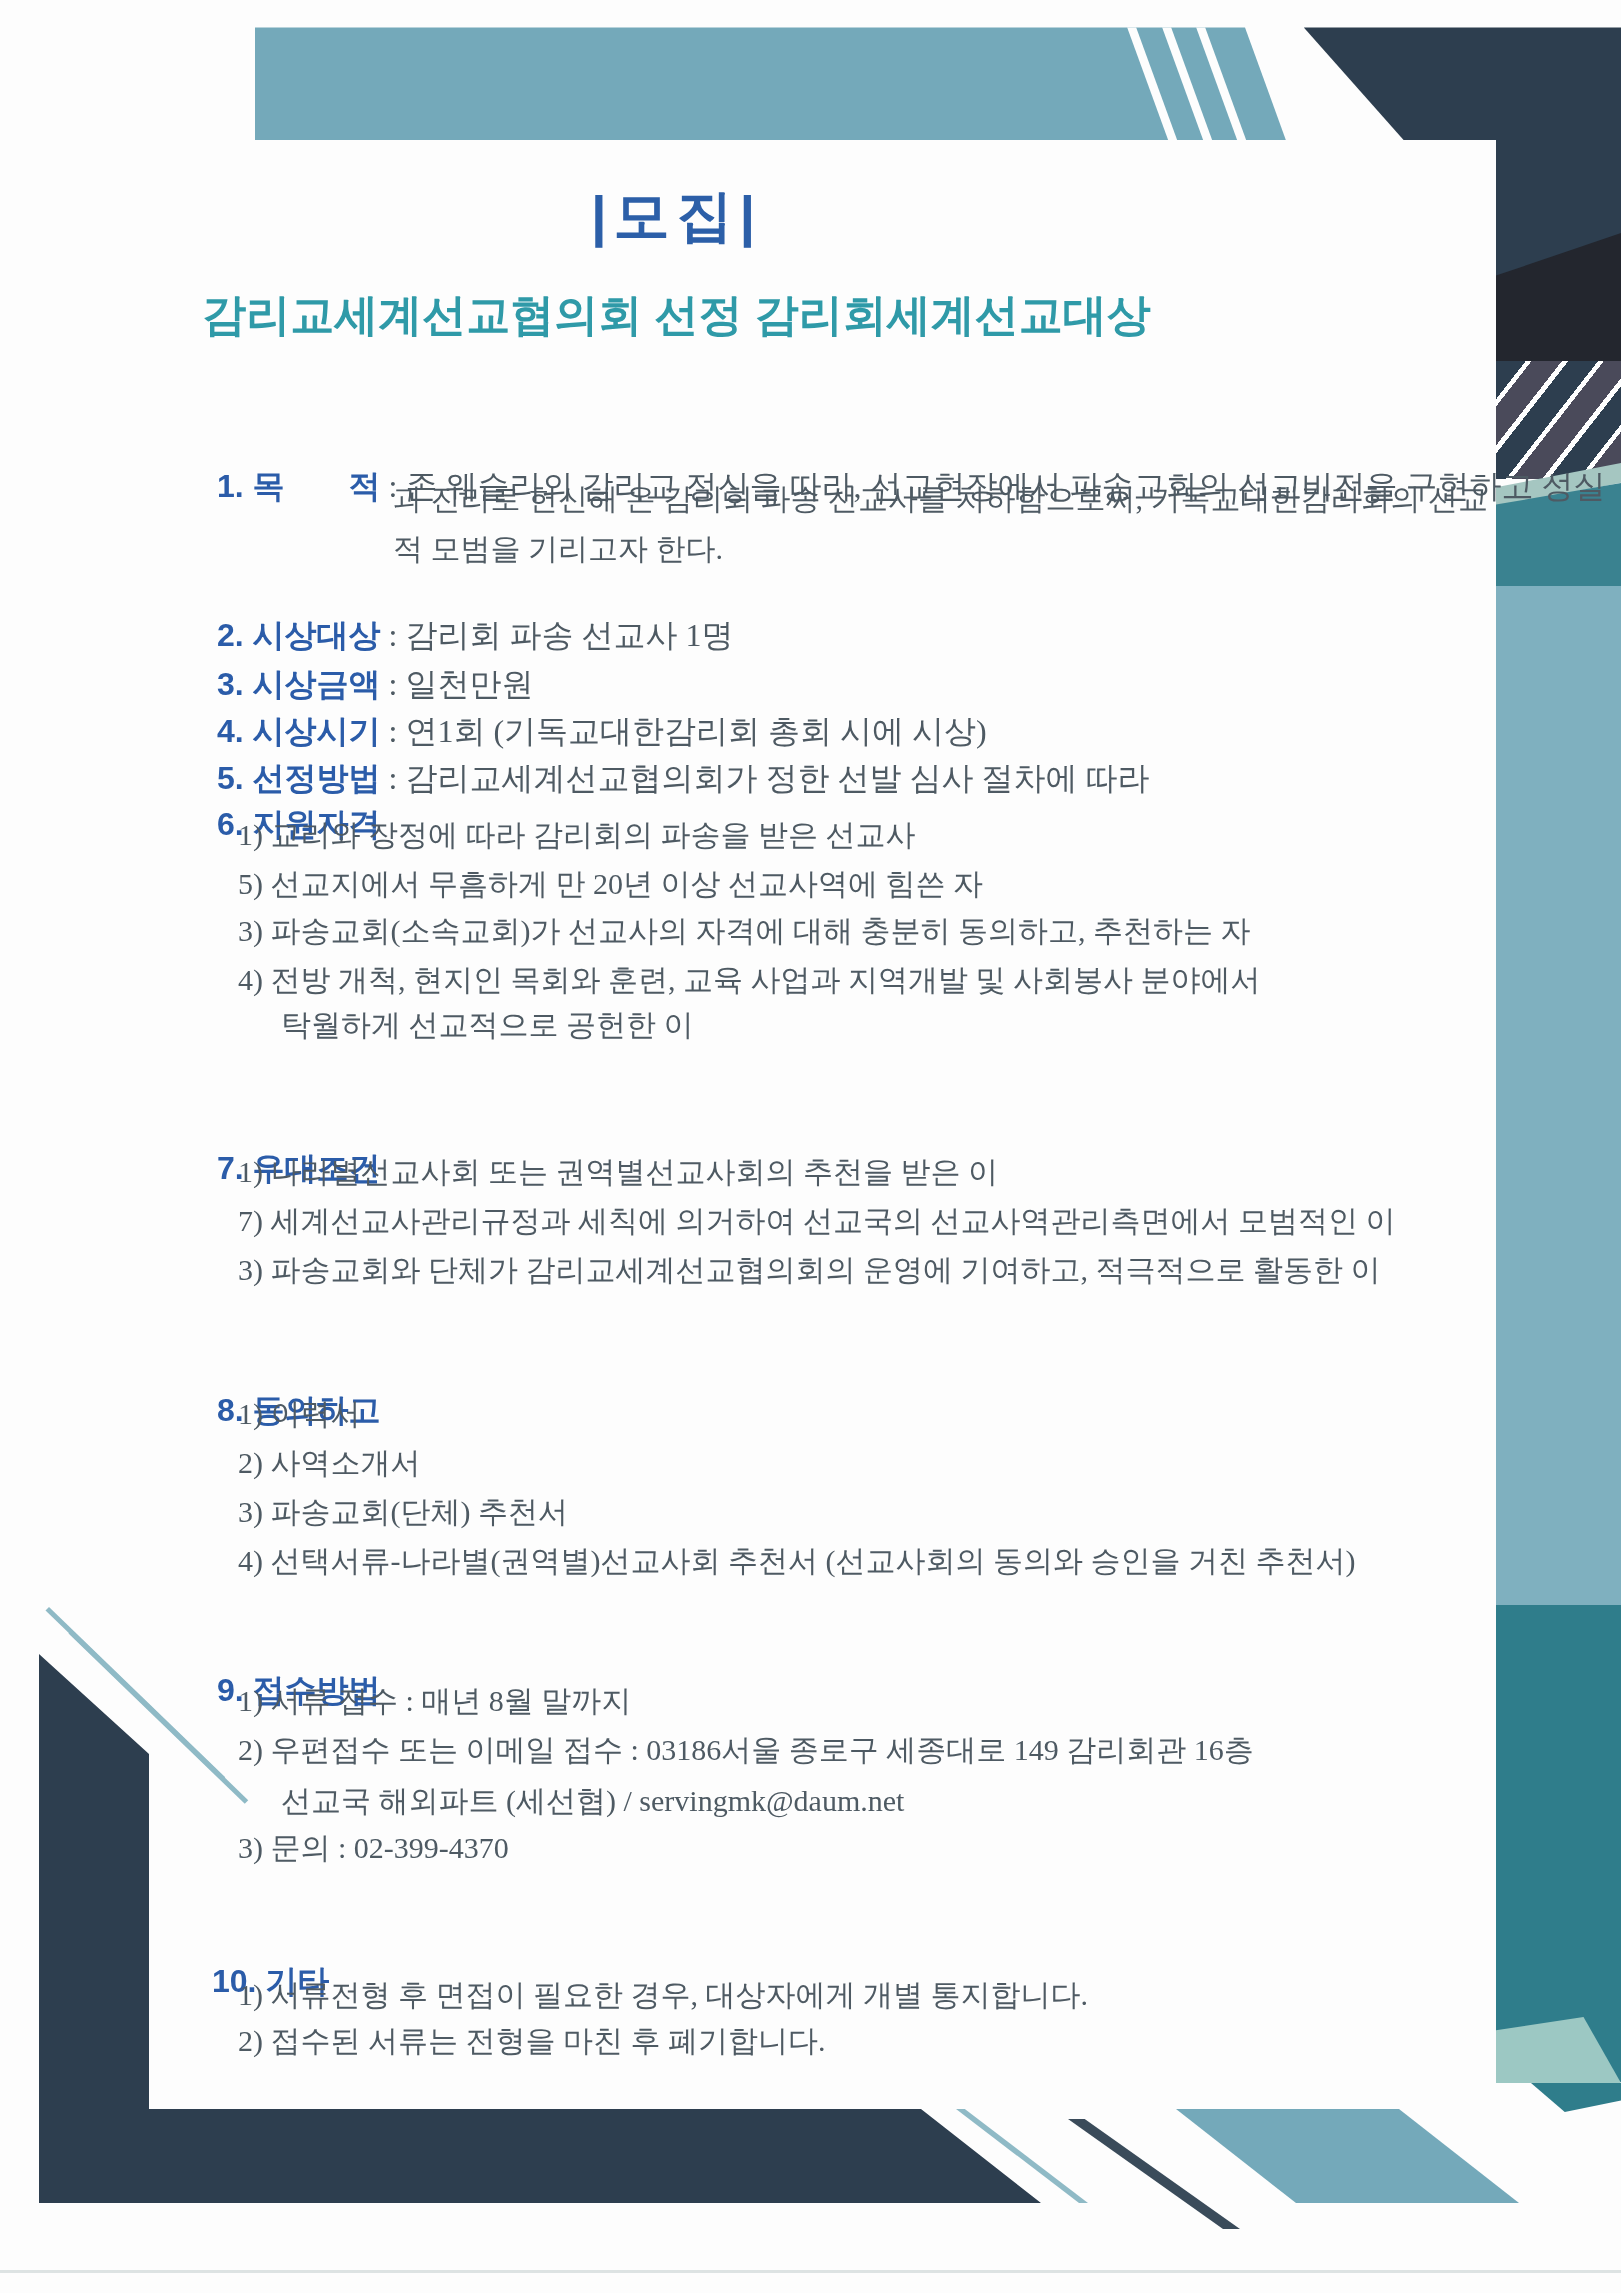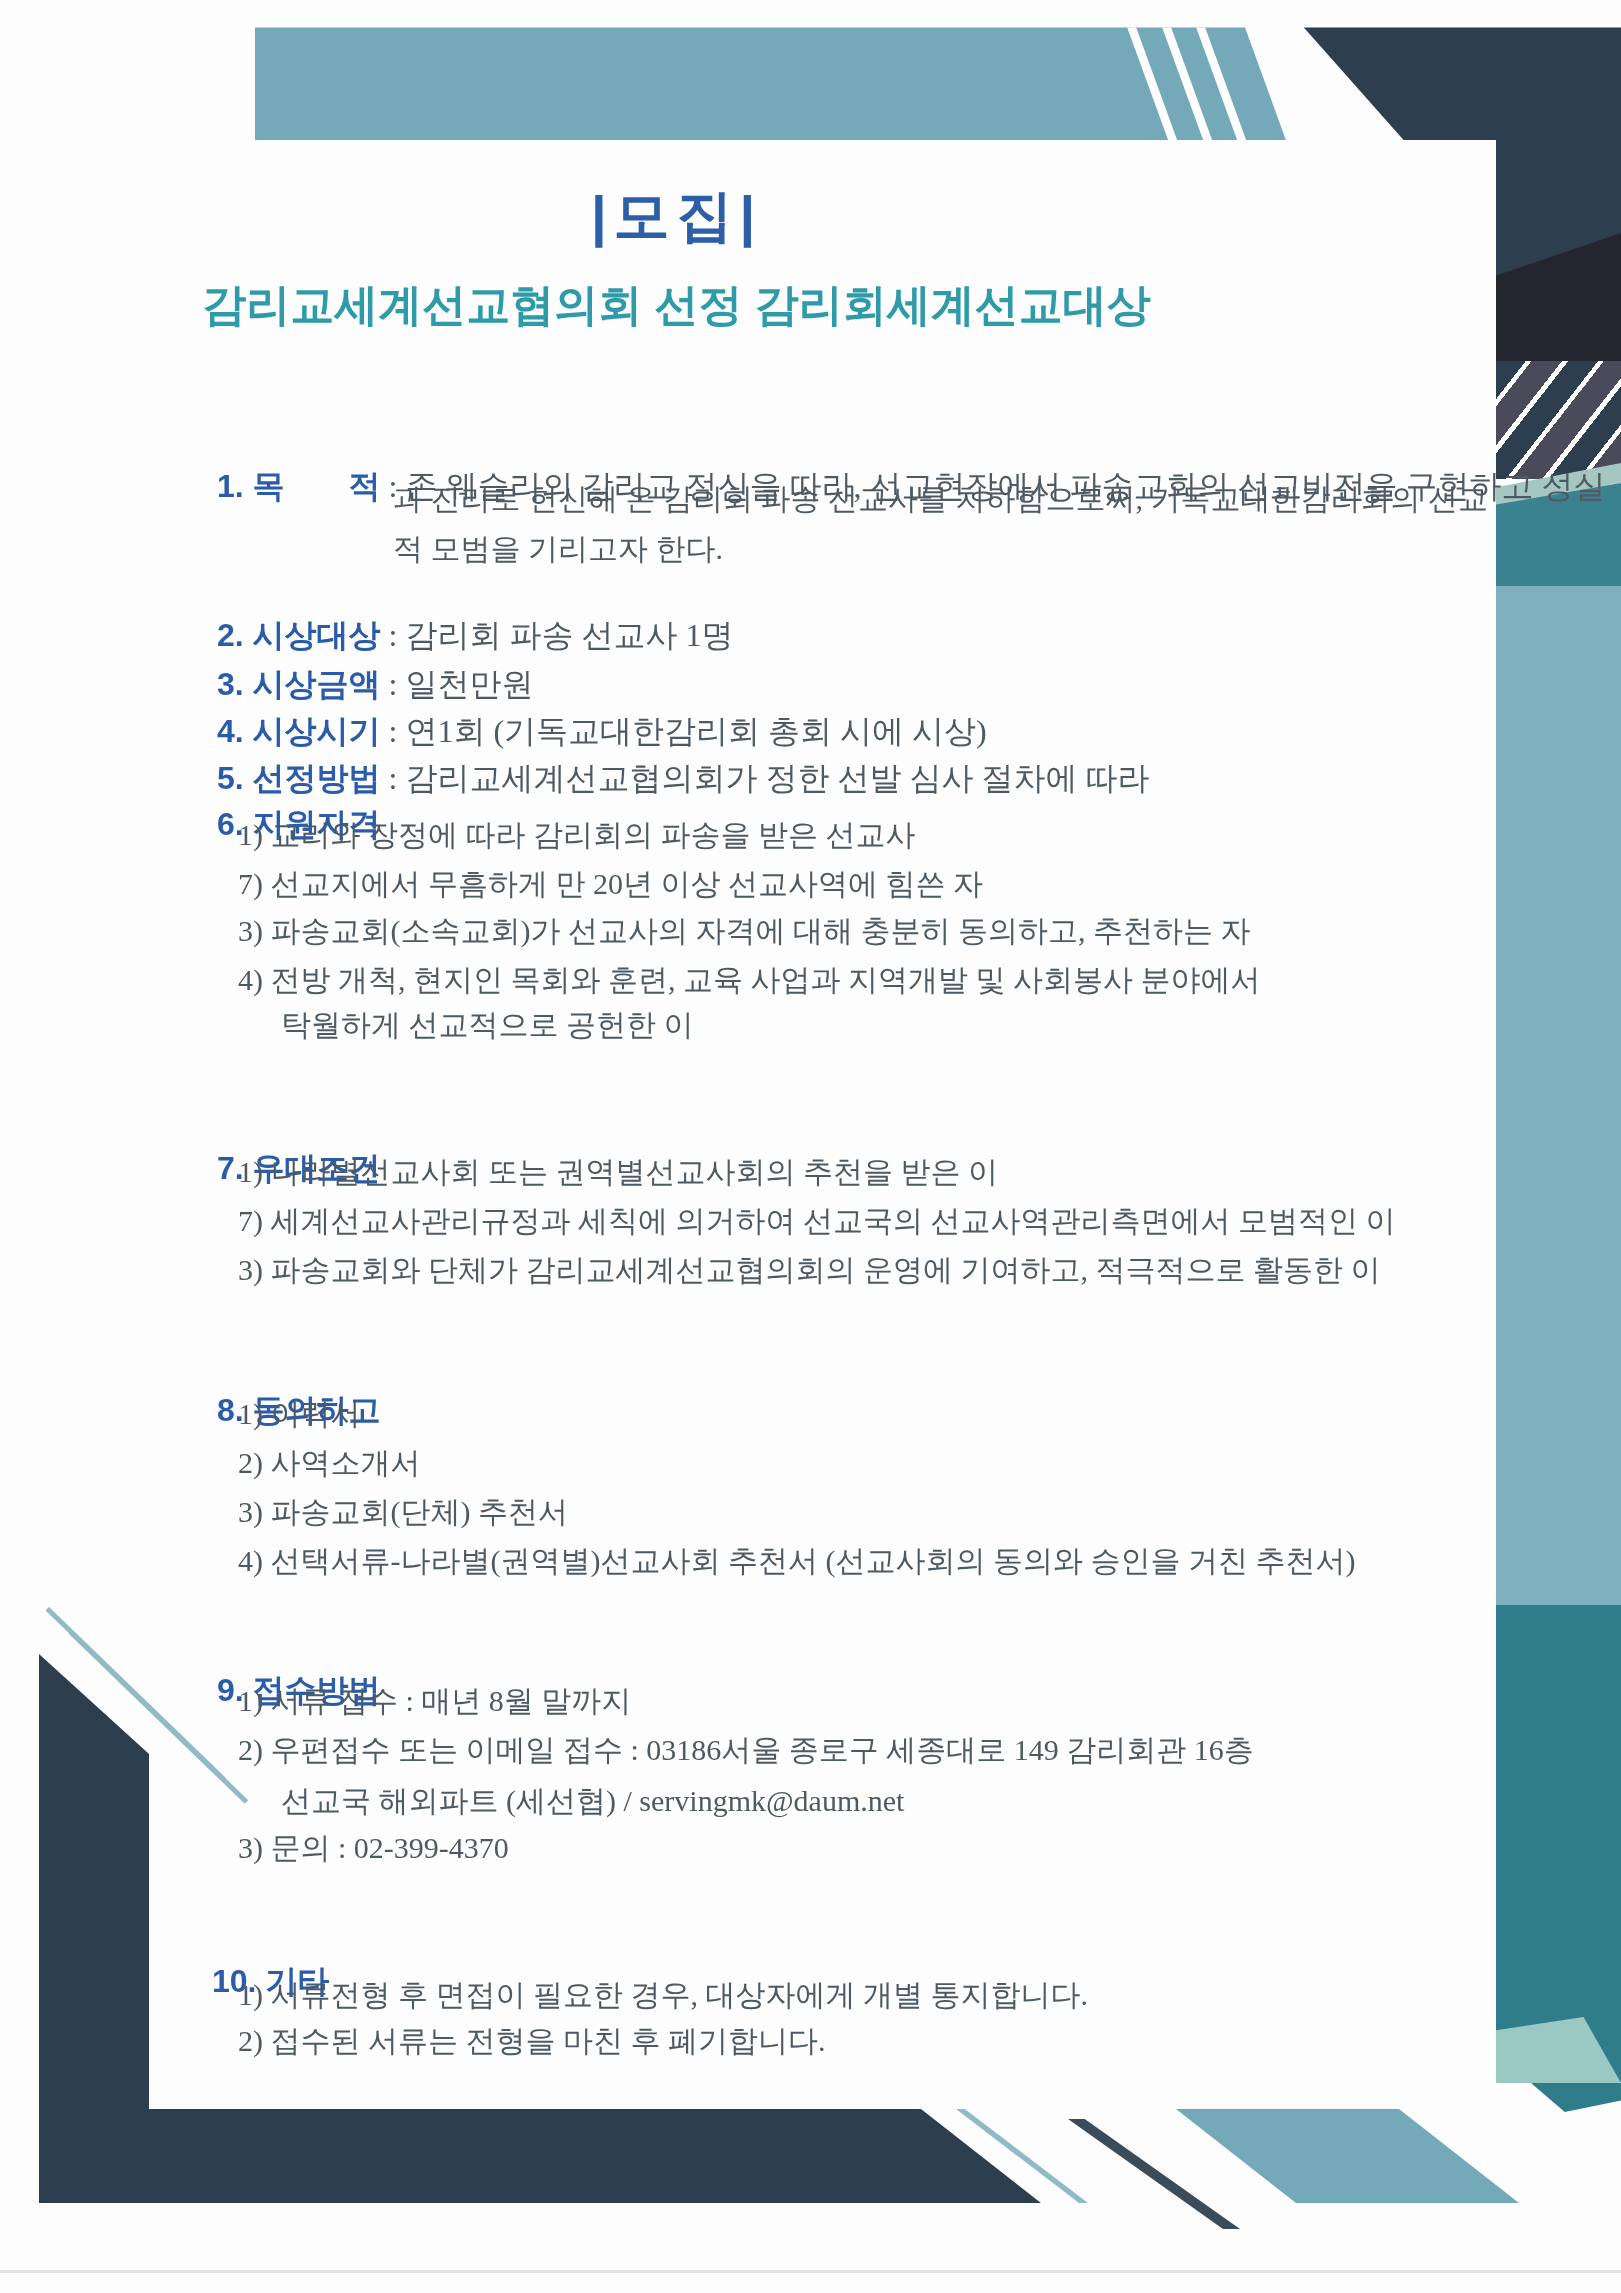--- a/index.html
+++ b/index.html
@@ -37,21 +37,21 @@
   .bm-slash{left:1068px;top:2119px;width:172px;height:110px;background:#3a4b5a;
       clip-path:polygon(0 0,16.7px 0,172px 100%,155px 100%);}
   .bm-teal{left:1176px;top:2109px;width:343px;height:94px;background:#74a9ba;
       clip-path:polygon(0 0,223px 0,343px 100%,120px 100%);}
   .page-edge{left:0;top:2270px;width:1621px;height:2.9px;background:#dde3e3;}
   
   .txt{position:absolute;z-index:2;white-space:pre;}
   .center-wrap{left:201px;width:951px;text-align:center;}
   .doc-title{top:179px;font-family:"Liberation Sans","DejaVu Sans",sans-serif;
       font-weight:bold;font-size:56px;color:#2c5fa8;letter-spacing:6.9px;text-align:center;}
-  .doc-subtitle{top:276px;font-family:"Liberation Sans","DejaVu Sans",sans-serif;
+  .doc-subtitle{top:286px;font-family:"Liberation Sans","DejaVu Sans",sans-serif;
       font-weight:bold;font-size:44px;color:#2f9aa8;letter-spacing:0px;}
   .row{left:201px;font-size:32px;color:#4e5a63;}
   .row .no,.row .label, .head{font-family:"Liberation Sans","DejaVu Sans",sans-serif;
       font-weight:bold;color:#2b5ca9;}
   .row .no{display:inline-block;margin-right:8.8px;}
   .row .colon,.row .bodytxt{color:#4e5a63;}
   .cont{font-size:30px;color:#4e5a63;margin-left:24px;}
   .sub{left:238px;font-size:30px;color:#4e5a63;}
   .sub2{left:281px;font-size:30px;color:#4e5a63;}
 </style>
@@ -104,21 +104,21 @@
   <span class="no">4.</span><span class="label">시상시기</span><span class="colon"> : </span><span class="bodytxt">연1회 (기독교대한감리회 총회 시에 시상)</span>
 </div>
 <div class="txt row" style="top:720px">
   <span class="no">5.</span><span class="label">선정방법</span><span class="colon"> : </span><span class="bodytxt">감리교세계선교협의회가 정한 선발 심사 절차에 따라</span>
 </div>
 
 <div class="txt row" style="top:766px">
   <span class="no">6.</span><span class="label">지원자격</span>
 </div>
 <div class="txt sub" style="top:815px">1) 교리와 장정에 따라 감리회의 파송을 받은 선교사</div>
-<div class="txt sub" style="top:864px">7) 선교지에서 무흠하게 만 20년 이상 선교사역에 힘쓴 자</div>
+<div class="txt sub" style="top:864px">5) 선교지에서 무흠하게 만 20년 이상 선교사역에 힘쓴 자</div>
 <div class="txt sub" style="top:911px">3) 파송교회(소속교회)가 선교사의 자격에 대해 충분히 동의하고, 추천하는 자</div>
 <div class="txt sub" style="top:960px">4) 전방 개척, 현지인 목회와 훈련, 교육 사업과 지역개발 및 사회봉사 분야에서</div>
 <div class="txt sub2" style="top:1005px">탁월하게 선교적으로 공헌한 이</div>
 
 <div class="txt row" style="top:1110px">
   <span class="no">7.</span><span class="label">우대조건</span>
 </div>
 <div class="txt sub" style="top:1152px">1) 나라별선교사회 또는 권역별선교사회의 추천을 받은 이</div>
 <div class="txt sub" style="top:1201px">7) 세계선교사관리규정과 세칙에 의거하여 선교국의 선교사역관리측면에서 모범적인 이</div>
 <div class="txt sub" style="top:1250px">3) 파송교회와 단체가 감리교세계선교협의회의 운영에 기여하고, 적극적으로 활동한 이</div>

